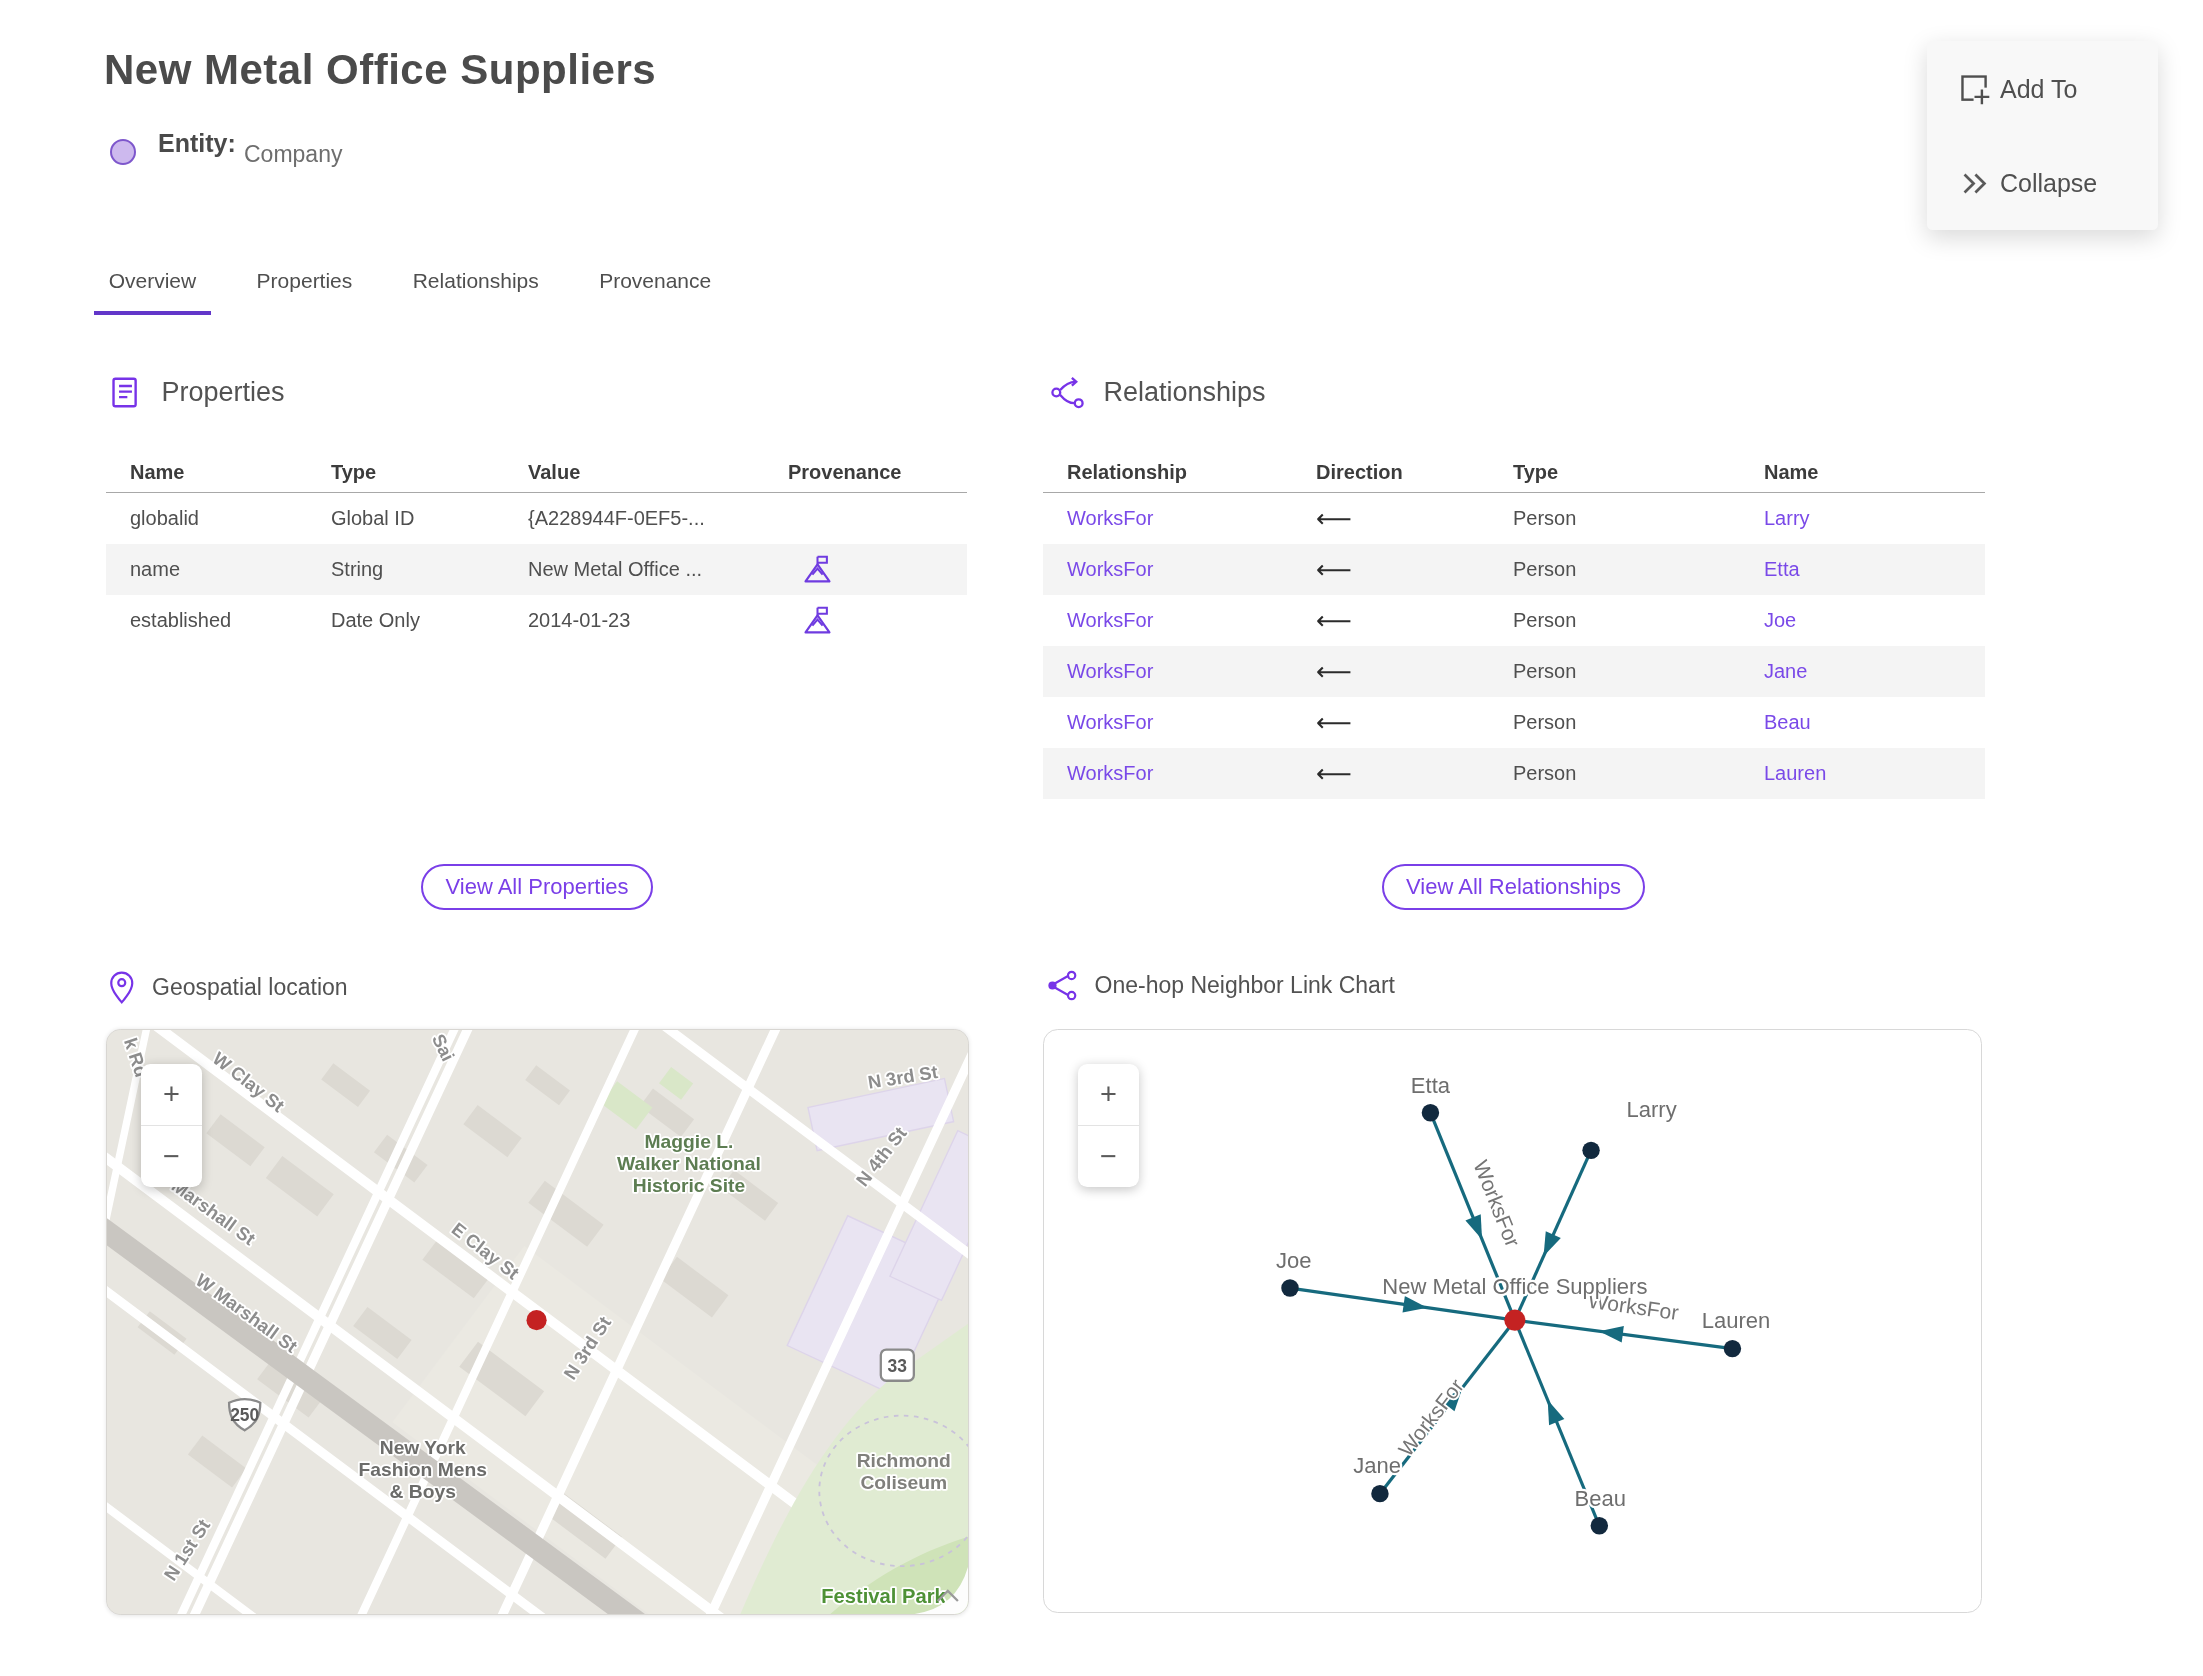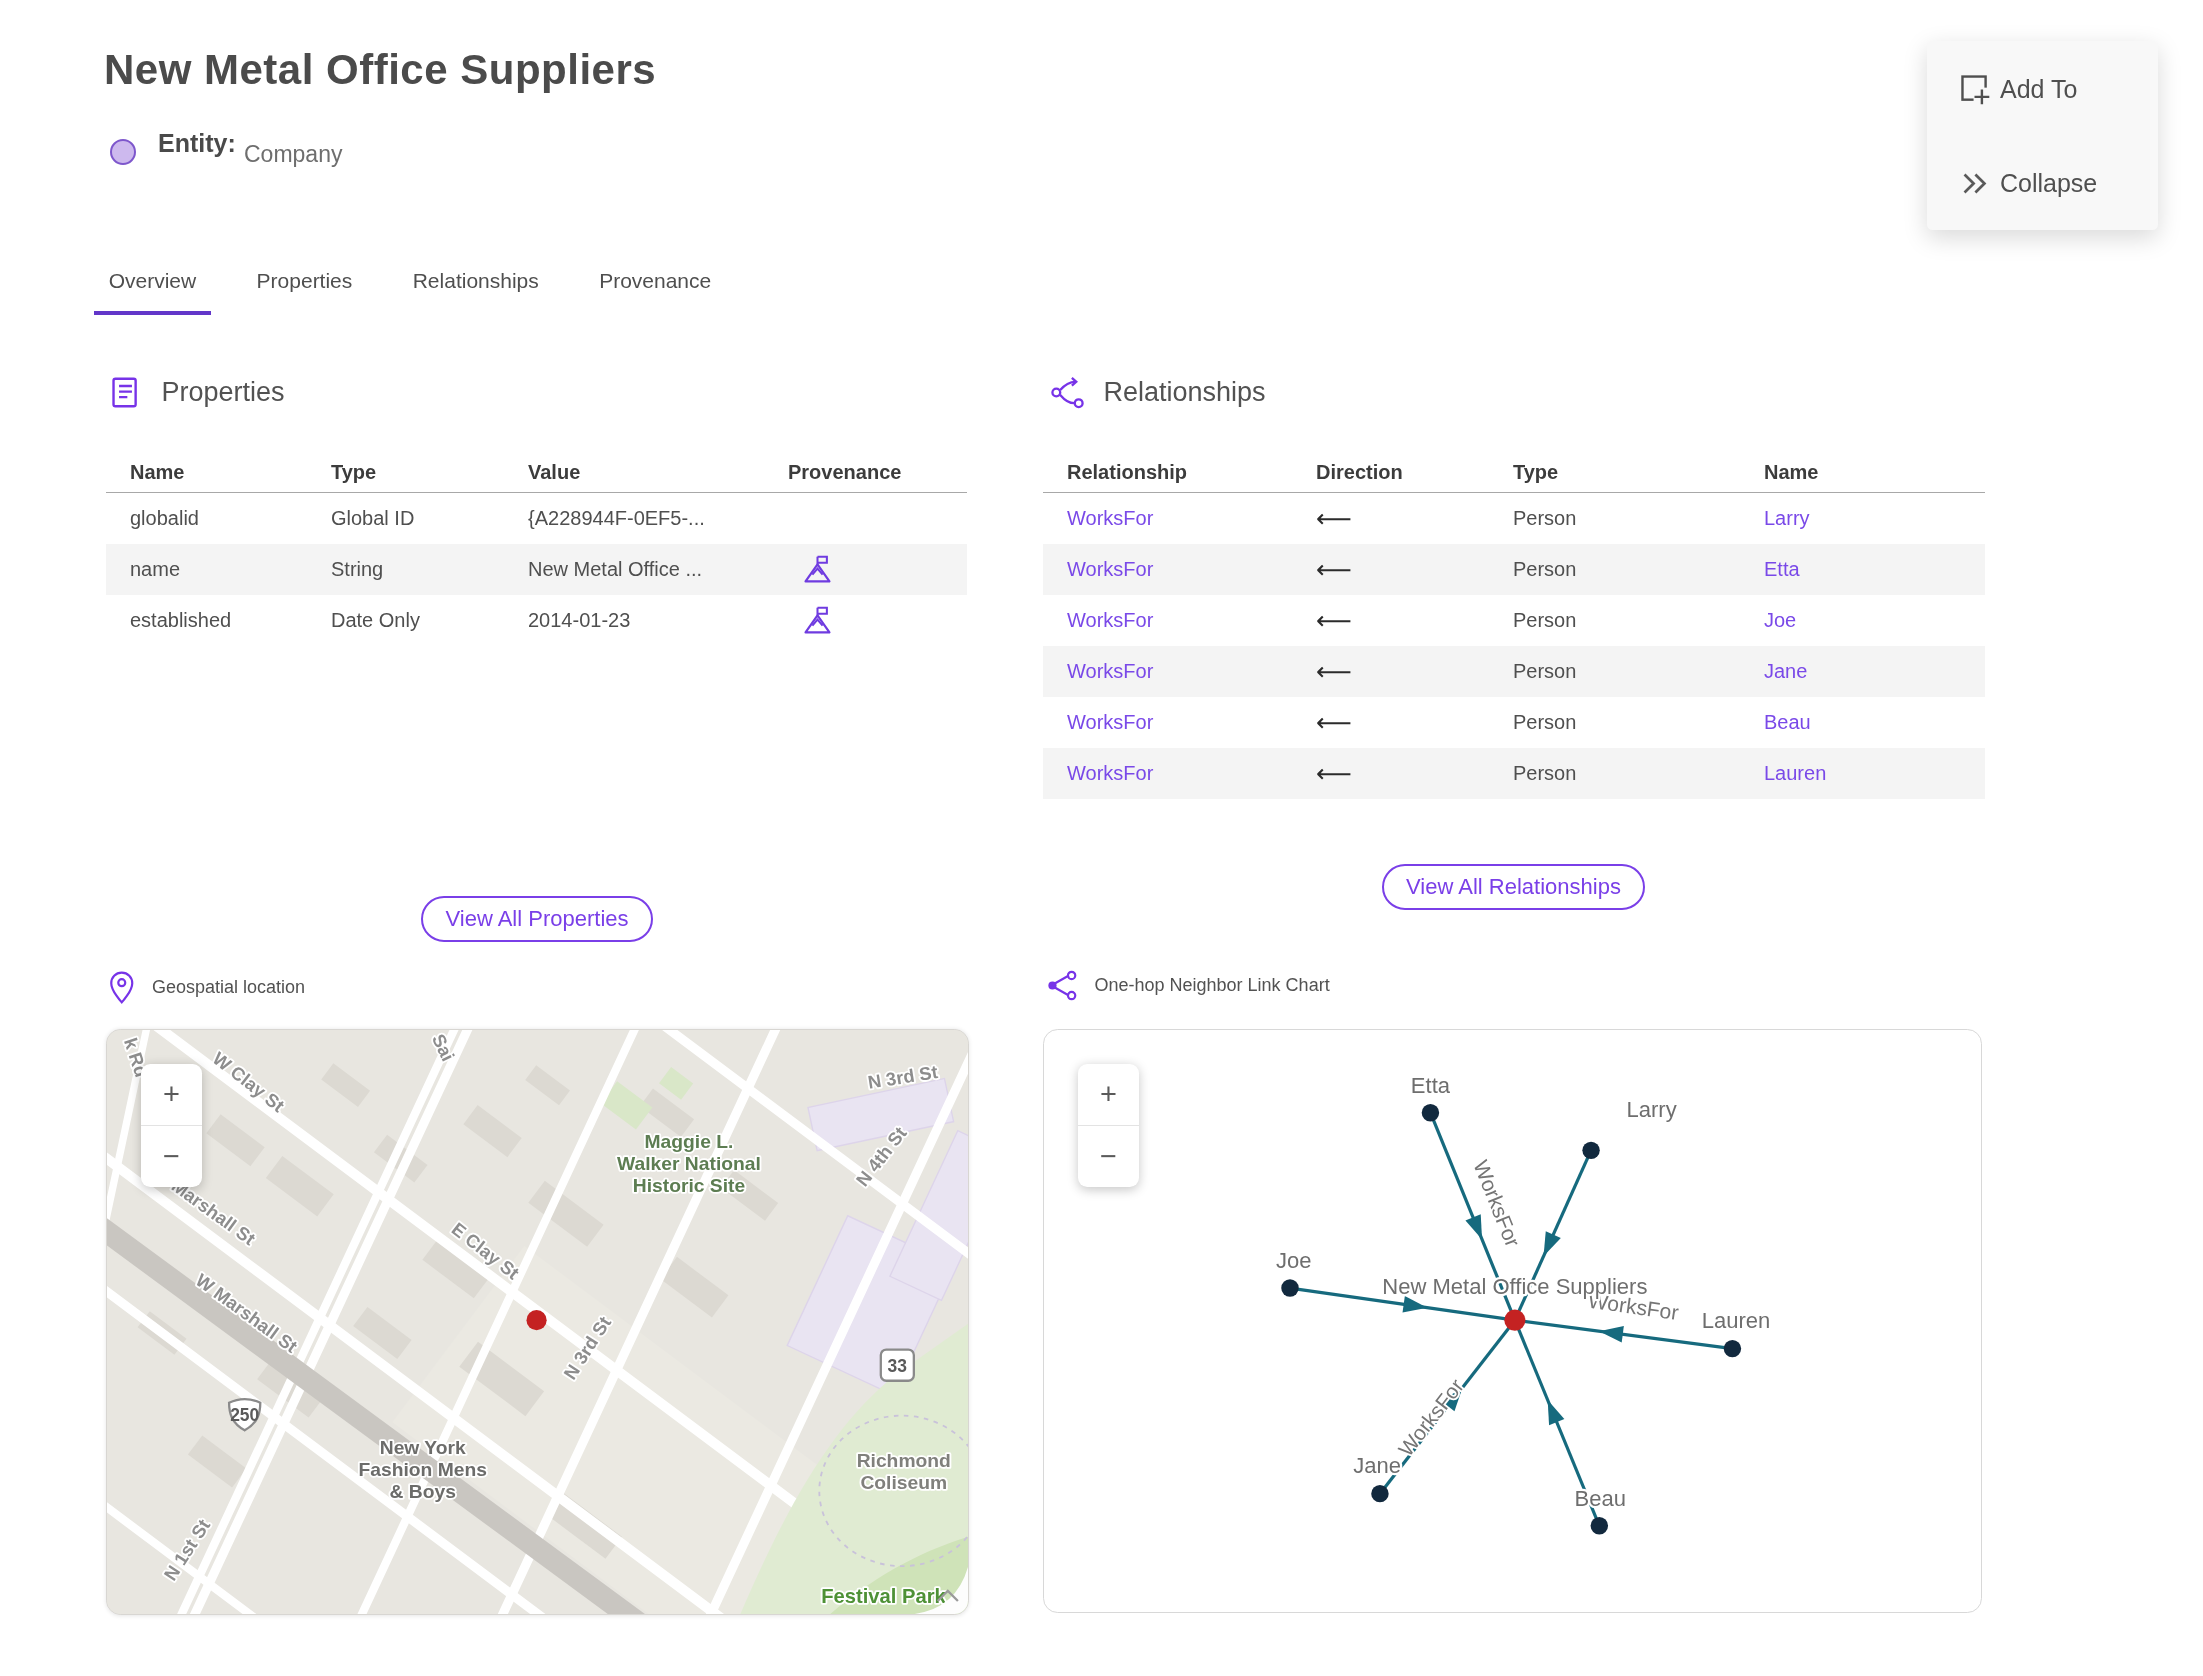--- a/index.html
+++ b/index.html
@@ -16,21 +16,21 @@
   #actions-menu{left:1927px;top:41px;width:231px;height:189px;background:#f8f8f8;border-radius:5.5px;
                 box-shadow:0 7.3px 24px rgba(0,0,0,.15);}
   .menu-item{position:absolute;left:0;width:100%;height:57px;display:flex;align-items:center;
              gap:7px;padding-left:29px;box-sizing:border-box;font-size:25px;color:#4f4f4f;cursor:pointer;}
   
   #tabs{left:94px;top:269px;display:flex;gap:31px;}
   .tab{font-size:21px;color:#4f4f4f;padding:0 14.7px 22px;cursor:pointer;}
   .tab.active{border-bottom:4.6px solid #6236c9;padding-bottom:17.4px;}
   
   .section-head{position:absolute;display:flex;align-items:center;gap:18.4px;font-size:27px;color:#525252;}
-  .sub-head{position:absolute;display:flex;align-items:center;gap:16.5px;font-size:18px;color:#525252;}
+  .sub-head{position:absolute;display:flex;align-items:center;gap:16.5px;font-size:23px;color:#525252;}
   
   .t-head{position:absolute;display:grid;height:41px;align-items:center;font-size:20px;font-weight:700;
           color:#3c3c3c;border-bottom:0.9px solid #a8a8a8;box-sizing:border-box;}
   .t-rows{position:absolute;}
   .t-row{display:grid;height:51px;align-items:center;font-size:20px;color:#4f4f4f;}
   .t-row:nth-child(even){background:#f4f4f4;}
   .cell{display:flex;align-items:center;overflow:hidden;white-space:nowrap;}
   .pad1{padding-left:24px;}
   #prop-head,#prop-rows .t-row{grid-template-columns:225px 197px 260px auto;}
   #rel-head,#rel-rows .t-row{grid-template-columns:273px 197px 251px auto;}
@@ -129,21 +129,21 @@
           <svg width="29" height="31" viewBox="0 0 34 36">
             <path d="M17 12 L31 32 L3 32 Z" fill="none" stroke="#6f3be0" stroke-width="2.6" stroke-linejoin="round"></path>
             <path d="M11 24 L17 17 L23 24" fill="none" stroke="#6f3be0" stroke-width="2.4"></path>
             <path d="M17 12 V3" stroke="#6f3be0" stroke-width="2.4"></path>
             <path d="M17 3 H28 V10 H17" fill="none" stroke="#6f3be0" stroke-width="2.4"></path>
           </svg>
         </span>
       </div>
     </div>
   </div>
-<div class="pill" style="left:421px;top:896px;width:232px;text-align:center;">View All Properties</div>
+<div class="pill" style="left:421px;top:864px;width:232px;text-align:center;">View All Properties</div>
 
 <div class="section-head" style="left:1050px;top:375px;">
   <svg width="35" height="35" viewBox="0 0 36 36">
     <circle cx="6.5" cy="18" r="4" fill="none" stroke="#7733e8" stroke-width="2.4"></circle>
     <path d="M10.5 15.5 C16 9 20 7 26 7" fill="none" stroke="#7733e8" stroke-width="2.4"></path>
     <path d="M22.5 3 L27 7 L22.5 11" fill="none" stroke="#7733e8" stroke-width="2.4"></path>
     <path d="M10.5 20.5 C16 27 20 29 25 29" fill="none" stroke="#7733e8" stroke-width="2.4"></path>
     <circle cx="29.5" cy="29" r="4" fill="none" stroke="#7733e8" stroke-width="2.4"></circle>
   </svg>
   <span>Relationships</span>

